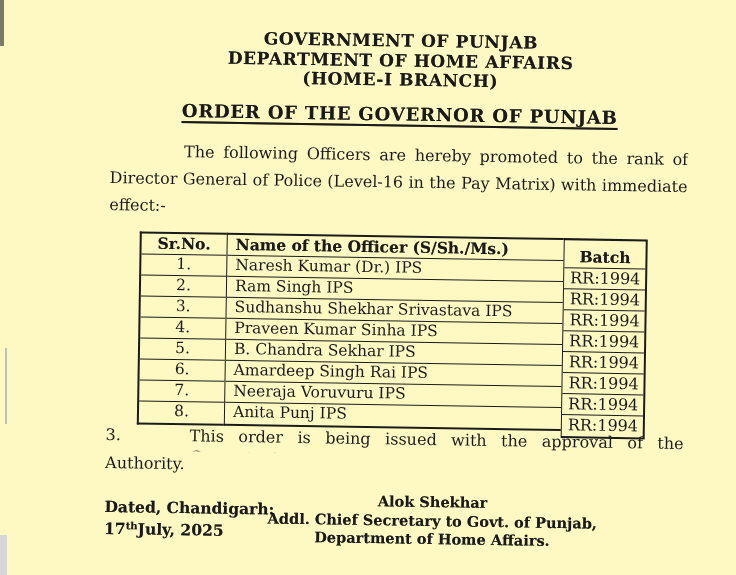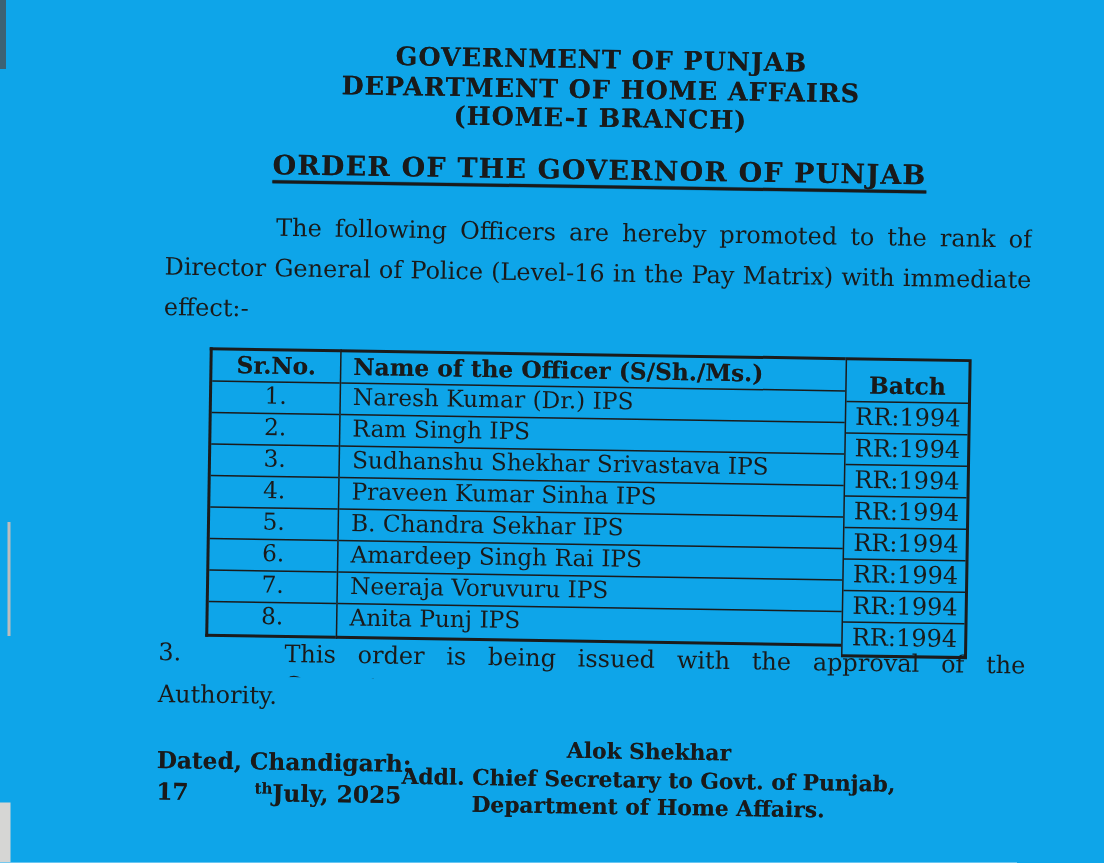--- a/index.html
+++ b/index.html
@@ -1,19 +1,19 @@
 <!DOCTYPE html>
 <html><head>
 <meta charset="utf-8">
 <style>
   html,body { margin:0; padding:0; }
   .page {
     position:relative;
     width:736px; height:575px;
-    background:#0ea5e9;
+    background:#fef9c3;
     overflow:hidden;
     font-family:"DejaVu Serif", serif;
     color:#1a1a1a;
   }
   .sheet {
     position:absolute; inset:0;
     transform:rotate(0.9deg);
     transform-origin:112px 30px;
   }
   
@@ -69,21 +69,21 @@
   .closing .num { width:84px; }
   .closing .txt { flex:1; text-align:justify; text-align-last:justify; overflow:hidden; }
   .closing .row2 { margin-top:2px; line-height:21px; }
 
   
   .date-block {
     position:absolute; top:497px; left:112px;
     font-weight:bold; font-size:15.5px; line-height:19px;
     text-shadow:0 0 .4px rgba(0,0,0,.5);
   }
-  .date-block .sup { font-size:10px; vertical-align:5px;margin-left:44px; }
+  .date-block .sup { font-size:10px; vertical-align:5px; }
   .sign-block {
     position:absolute; top:488px; left:272px; width:336px;
     text-align:center; font-weight:bold; font-size:14.5px; line-height:18.5px;
     text-shadow:0 0 .4px rgba(0,0,0,.5);
   }
   .sign-block div { white-space:nowrap; }
 </style>
 </head>
 <body>
 

